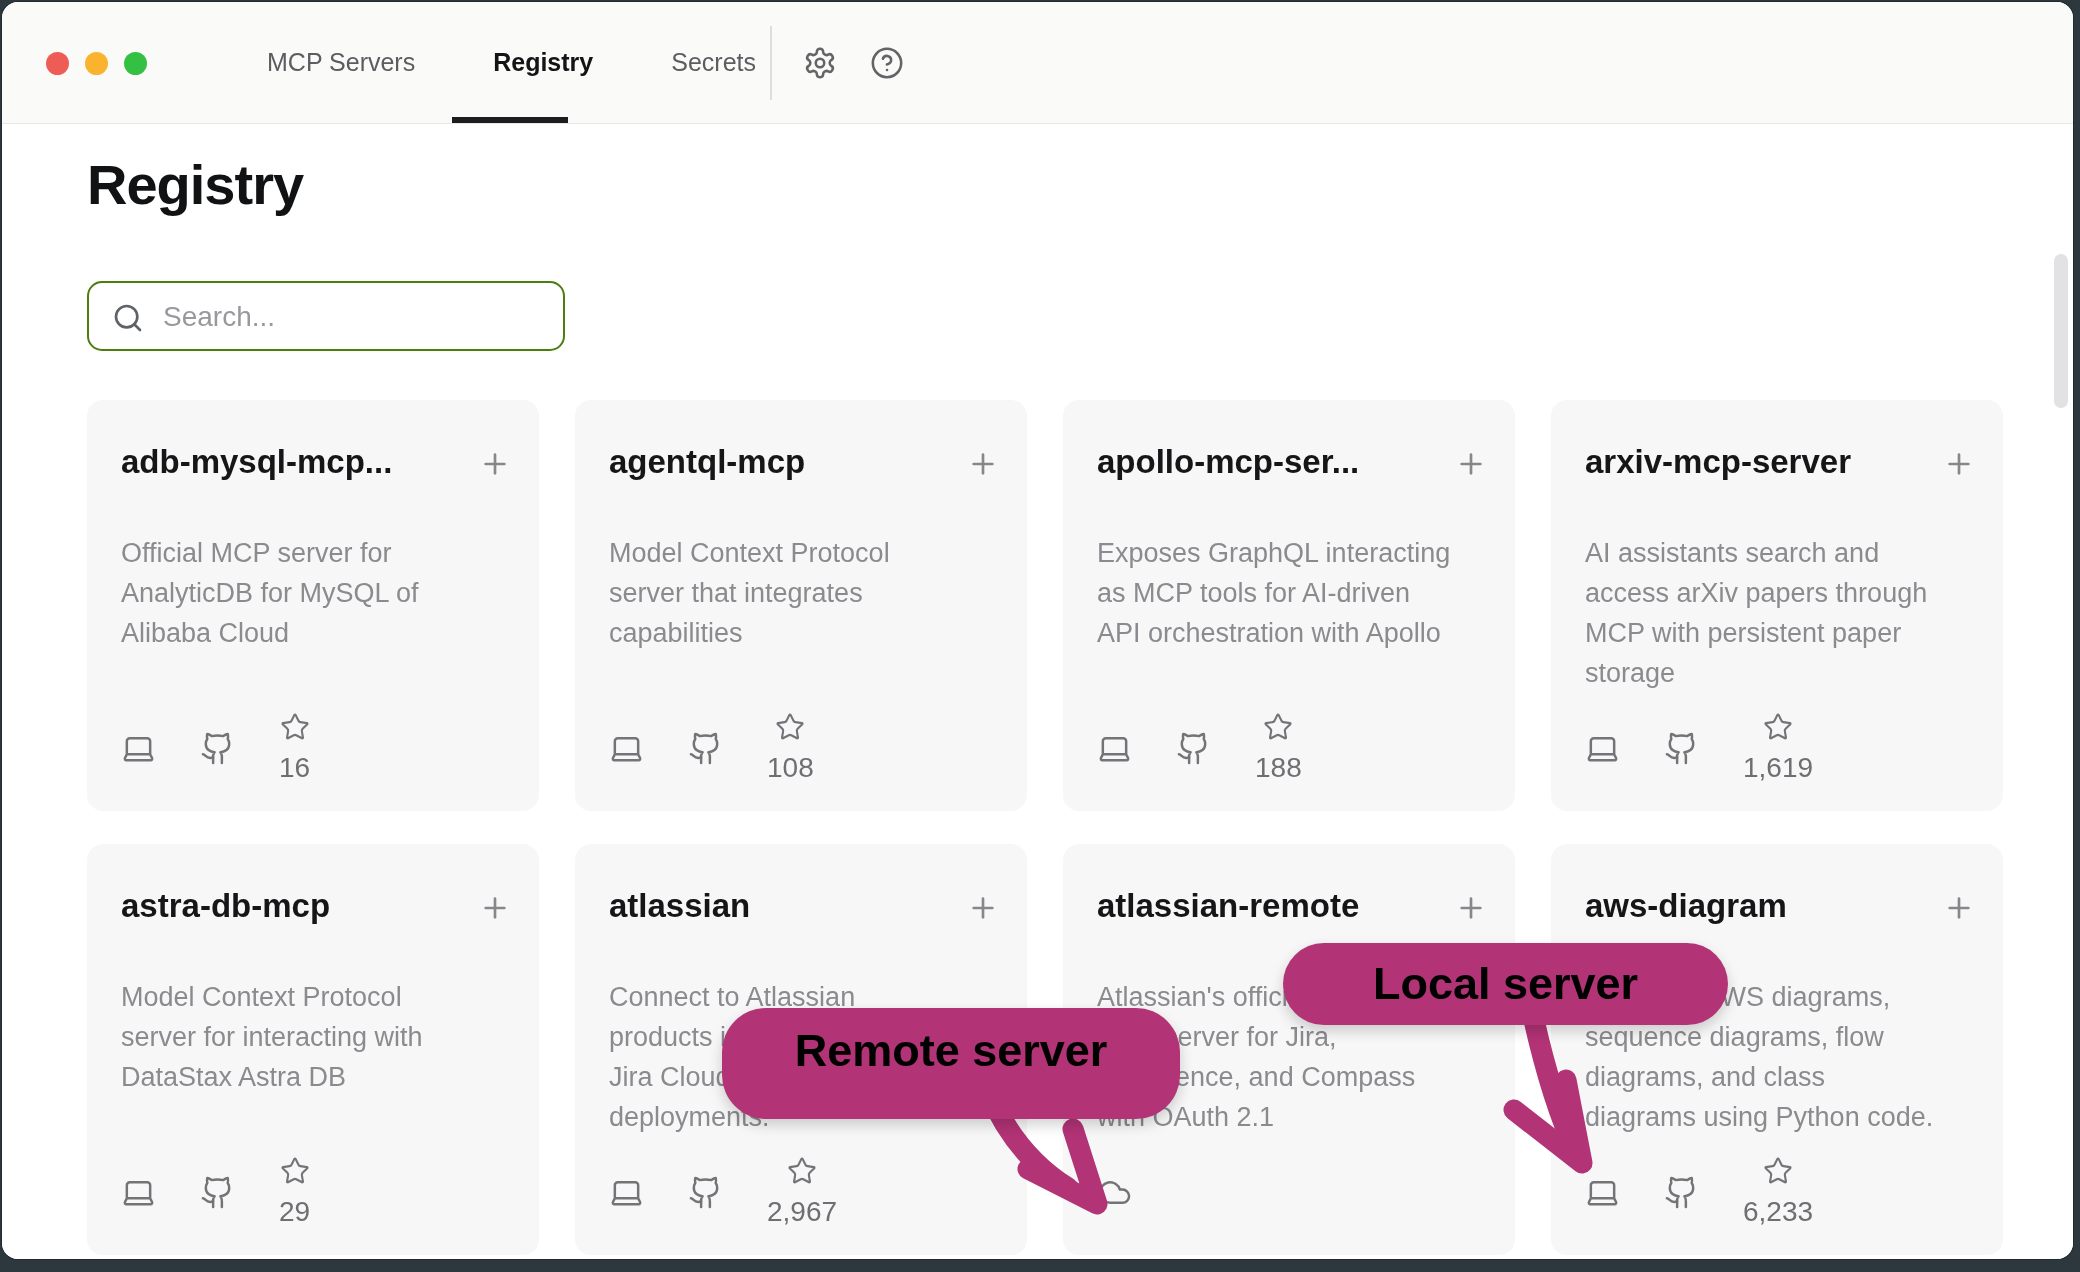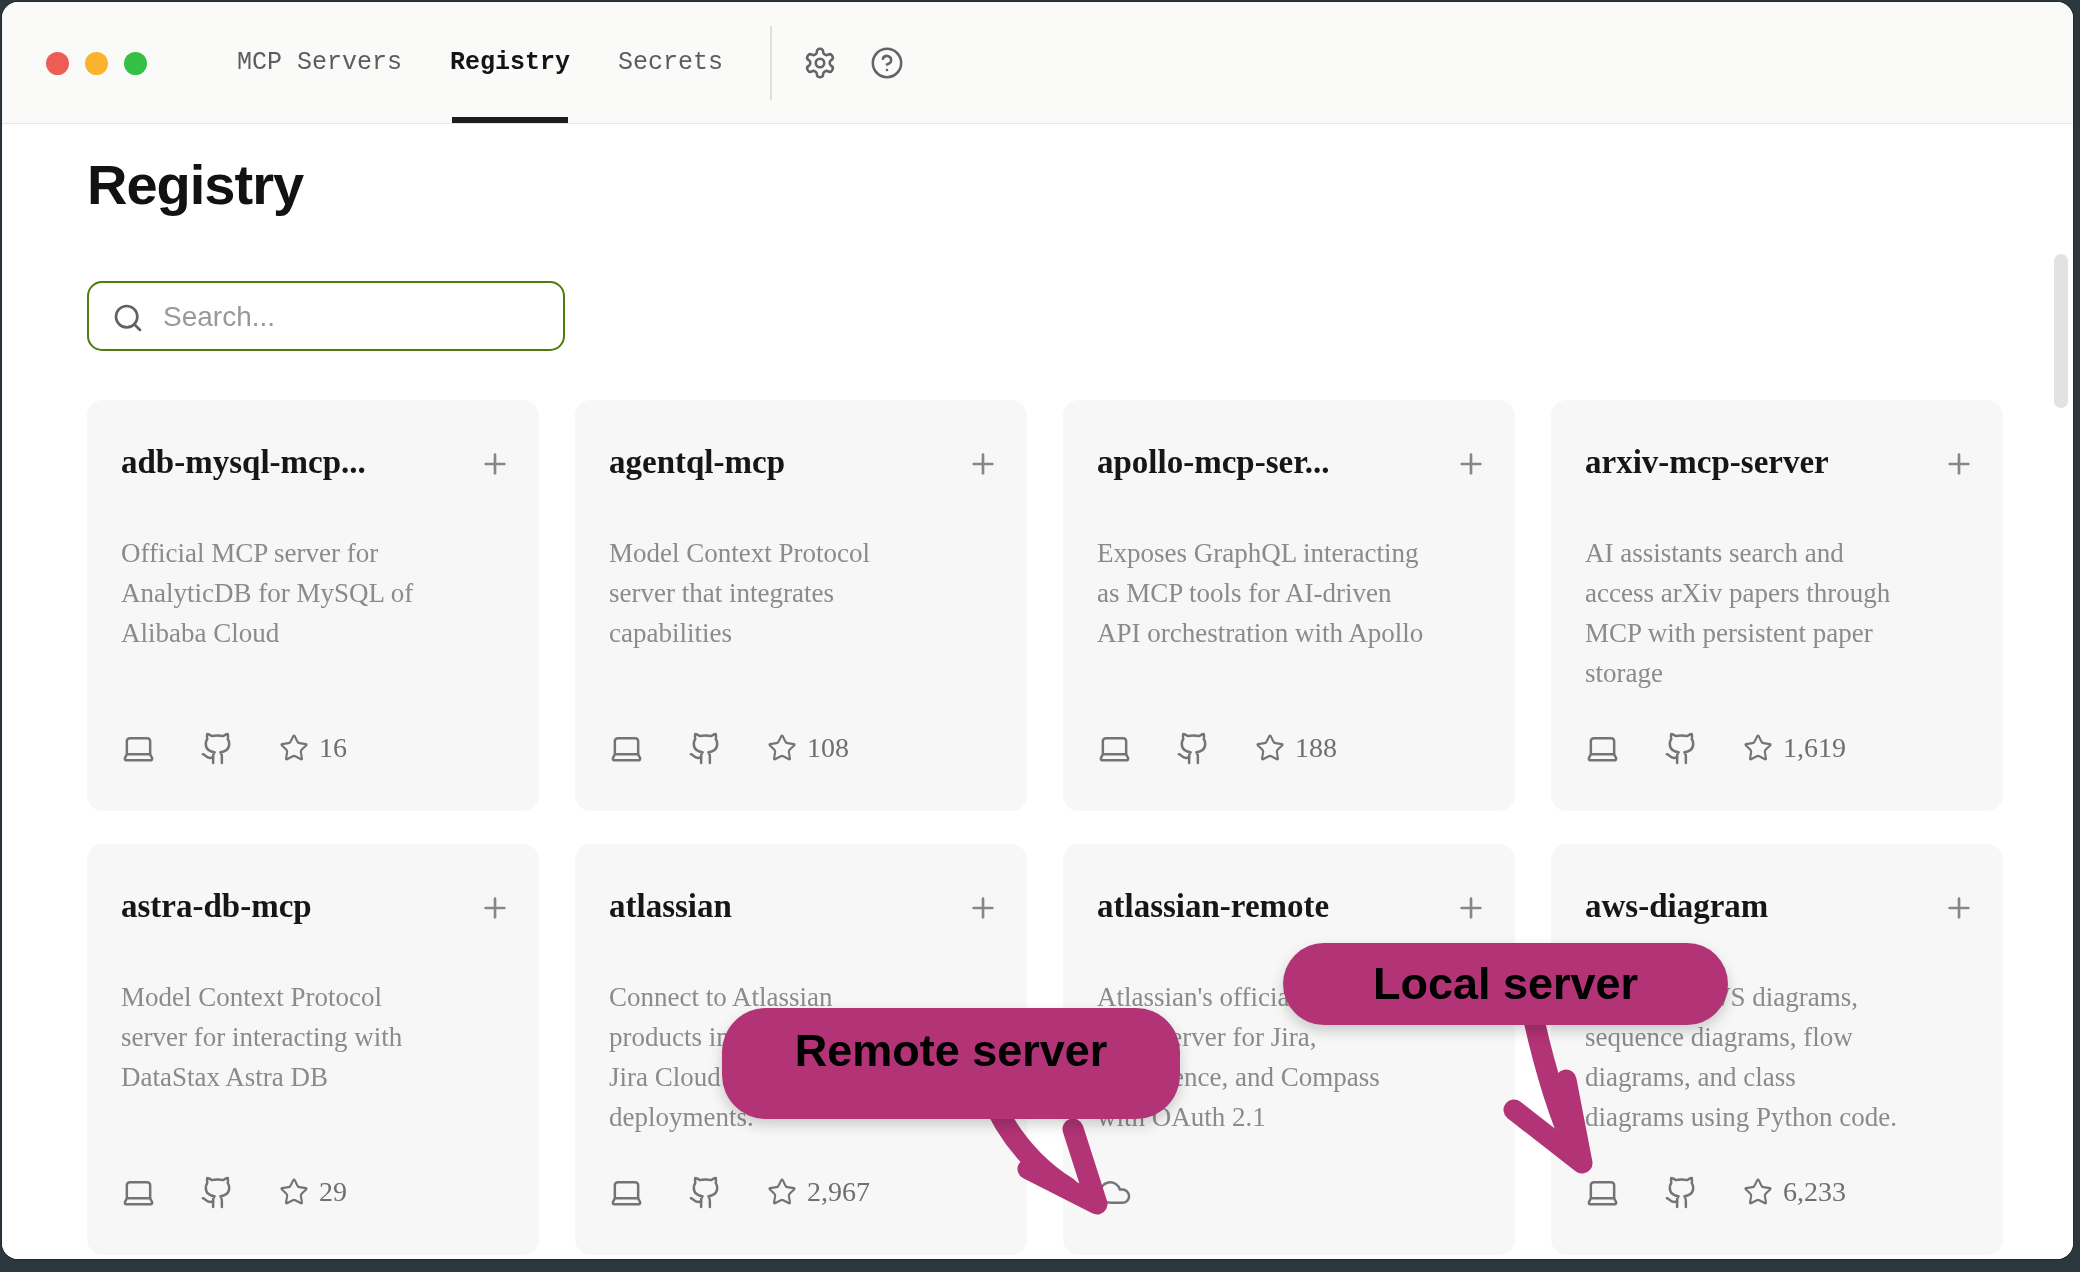--- a/index.html
+++ b/index.html
@@ -21,21 +21,21 @@
     background:#fafaf8;border-bottom:1px solid #e7e7e7;
   }
   .traffic{position:absolute;left:44px;top:50px;display:flex;gap:16px;}
   .traffic span{width:23px;height:23px;border-radius:50%;display:block;}
   .tl-close{background:#ee5d55;}
   .tl-min{background:#f9b32f;}
   .tl-zoom{background:#33c043;}
   .tabs{position:absolute;left:235px;top:0;height:121px;display:flex;align-items:center;gap:48px;}
   .tab{
     font-size:25px;color:#5c5c61;cursor:default;white-space:nowrap;
-    background:none;border:none;padding:0;font-family:Liberation Mono, monospace;
+    background:none;border:none;padding:0;font-family:Liberation Sans, sans-serif;margin-left:30px;
   }
   .tab.active{color:#141416;font-weight:700;}
   .tab-underline{position:absolute;left:450px;bottom:0;width:116px;height:6px;background:#1d1d1f;}
   .tb-divider{position:absolute;left:768px;top:24px;width:2px;height:74px;background:#dedede;}
   .icon-btn{
     position:absolute;top:44px;width:34px;height:34px;padding:0;border:none;background:none;
     color:#636368;cursor:pointer;
   }
   .icon-btn svg{width:34px;height:34px;display:block;}
   .btn-gear{left:801px;}
@@ -53,42 +53,42 @@
   .search svg{position:absolute;left:23px;top:19px;width:32px;height:32px;color:#5f6368;}
   .search input{
     position:absolute;left:72px;top:0;right:16px;height:66px;border:none;outline:none;background:none;
     font-size:28px;color:#333;font-family:inherit;
   }
   .search input::placeholder{color:#98989d;}
   
   .grid{
     position:absolute;left:85px;top:276px;
     display:grid;grid-template-columns:repeat(4,452px);grid-auto-rows:411px;
-    column-gap:36px;row-gap:33px;font-family:Liberation Serif, serif;
+    column-gap:36px;row-gap:33px;
   }
   .card{
     position:relative;background:#f7f7f7;border-radius:16px;
   }
   .card-title{
     position:absolute;left:34px;top:40px;right:80px;margin:0;
     font-size:33px;line-height:44px;font-weight:700;color:#161618;white-space:nowrap;overflow:hidden;
   }
   .add-btn{
     position:absolute;right:28px;top:48px;width:32px;height:32px;padding:0;border:none;background:none;
     color:#86868b;cursor:pointer;
   }
   .add-btn svg{width:32px;height:32px;display:block;}
   .desc{position:absolute;left:34px;top:133px;right:16px;margin:0;}
   .desc div{font-size:27px;line-height:40px;color:#8a8a8f;white-space:nowrap;}
   .foot{
     position:absolute;left:34px;top:330px;height:36px;
     display:flex;align-items:center;gap:44px;color:#737378;
   }
   .foot svg{width:35px;height:35px;display:block;}
-  .star-group{display:flex;align-items:center;gap:10px;}
+  .star-group{display:flex;align-items:center;gap:10px;flex-direction:column;}
   .star-count{font-size:28px;color:#6e6e73;}
   
   .scroll-thumb{
     position:absolute;right:5px;top:130px;width:14px;height:154px;border-radius:7px;background:#e2e2e4;
   }
   
   .annotations{position:absolute;inset:0;pointer-events:none;}
   .pill{
     position:absolute;border-radius:44px;background:var(--accent,#b23376);
     color:#000000;font-weight:700;text-align:center;

